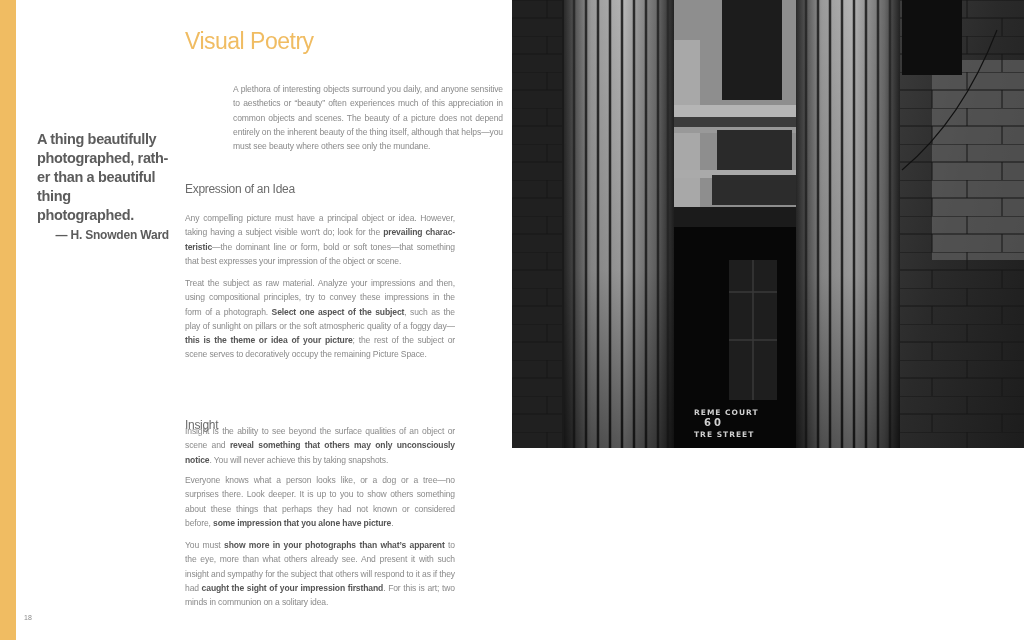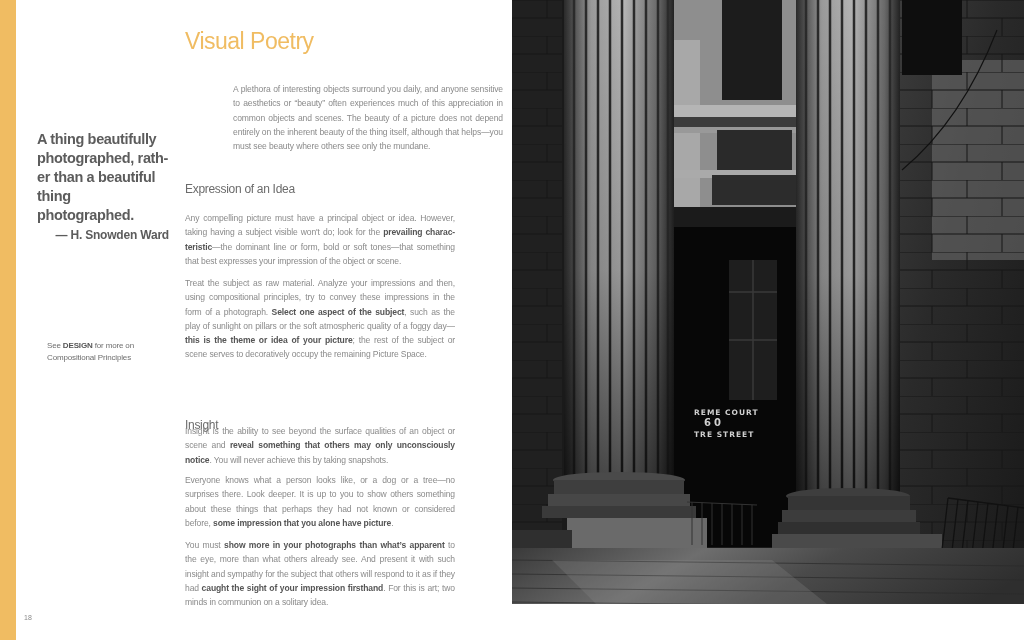--- a/index.html
+++ b/index.html
@@ -49,35 +49,34 @@
     font-size: 12px; color: #6b6b6b; letter-spacing: -0.3px; font-weight: normal;
   }
   .para {
     position: absolute; left: 0; width: 270px;
     font-size: 8.55px; line-height: 14.3px; color: #8a8a8a; text-align: justify;
     letter-spacing: -0.12px;
   }
   .para b { color: #555555; font-weight: bold; }
 
   .page-right {
-    position: absolute; left: 512px; top: 0; width: 512px; height: 604px; background: #22c55e;
+    position: absolute; left: 512px; top: 0; width: 512px; height: 448px; background: #22c55e;
     overflow: hidden;
   }
   .page-right svg { display: block; }
 </style>
 </head>
 <body>
 
 <div class="page-left">
   <div class="accent-strip" id="accentStrip" style="background: rgb(240, 188, 98);"></div>
 
   <div class="pull-quote">A thing beautifully photographed, rath-er than a beautiful thing photographed.</div>
   <div class="pull-quote-attrib">— H. Snowden Ward</div>
 
-  <div class="side-note"><span>See </span><b>DESIGN</b><span> for more on Compositional Principles</span></div>
 
 
   <div class="page-number">18</div>
 
   <div class="main-col">
     <h1 class="title accent-text" style="color: rgb(240, 188, 98);">Visual Poetry</h1>
 
     <p class="para" style="top:82px;margin-left:48px;">A plethora of interesting objects surround you daily, and anyone sensitive to aesthetics or “beauty” often experiences much of this appreciation in common objects and scenes. The beauty of a picture does not depend entirely on the inherent beauty of the thing itself, although that helps—you must see beauty where others see only the mundane.</p>
 
     <h2 class="h2" style="top:182px;">Expression of an Idea</h2>

